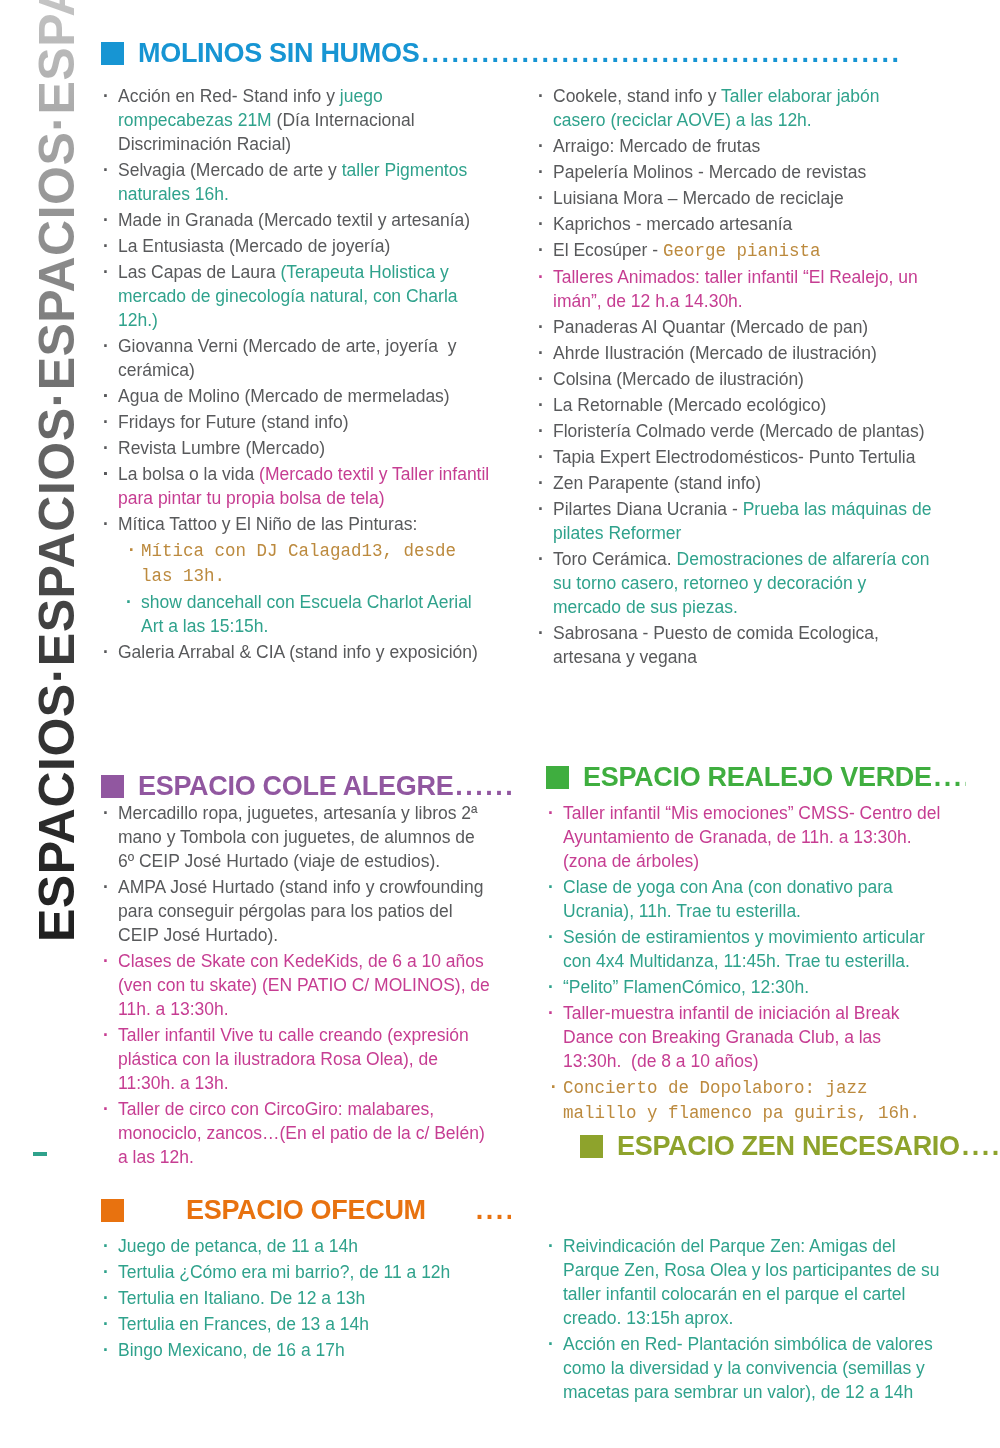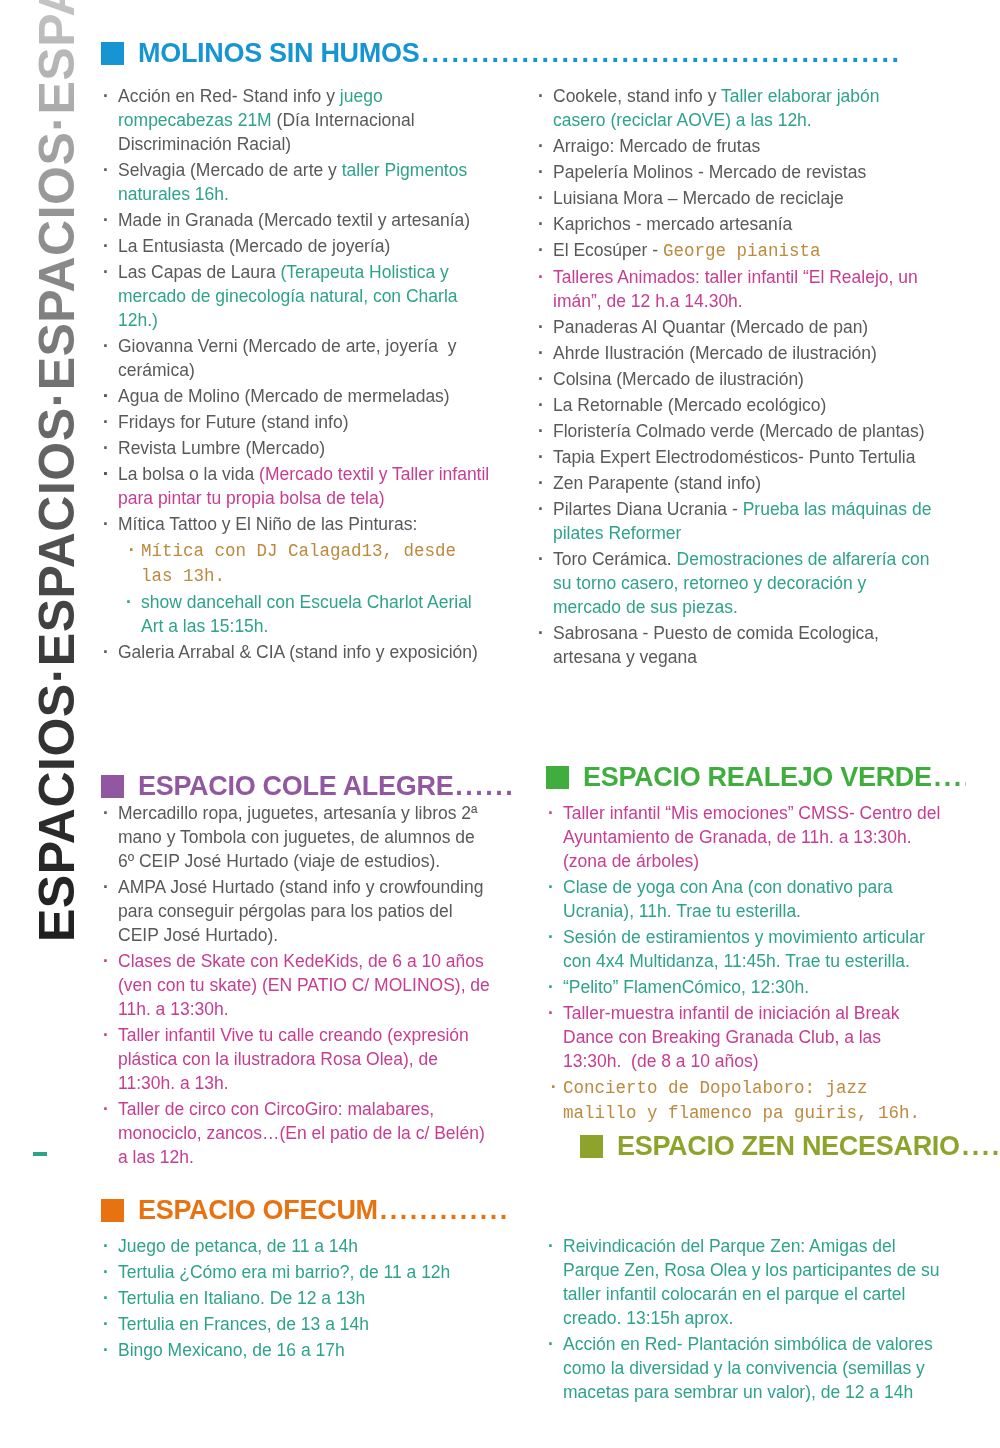--- a/index.html
+++ b/index.html
@@ -27,21 +27,21 @@
     white-space:nowrap;overflow:hidden;
   }
   .sec-header .sq{width:23px;height:23px;margin-right:14px;flex:none;}
   .sec-header .dots{letter-spacing:2.5px;margin-left:2px;}
   #h-molinos{left:101px;top:38px;width:860px;color:var(--blue);}
   #h-molinos .sq{background:var(--blue);}
   #h-cole{left:101px;top:762px;width:410px;color:var(--purple);margin-top:9px;}
   #h-cole .sq{background:var(--purple);}
   #h-realejo{left:546px;top:762px;width:420px;color:var(--green);}
   #h-realejo .sq{background:var(--green);}
-  #h-ofecum{left:101px;top:1195px;width:410px;color:var(--orange);}
+  #h-ofecum{left:101px;top:1195px;width:410px;color:var(--orange);gap:48px;}
   #h-ofecum .sq{background:var(--orange);}
   #h-zen{left:546px;top:1131px;width:420px;color:var(--olive);margin-left:34px;}
   #h-zen .sq{background:var(--olive);}
   
   .list{position:absolute;font-size:17.5px;line-height:24px;}
   #l-mol-left{left:101px;top:84px;width:392px;}
   #l-mol-right{left:536px;top:84px;width:400px;}
   #l-cole{left:101px;top:801px;width:392px;}
   #l-realejo{left:546px;top:801px;width:396px;}
   #l-ofecum{left:101px;top:1234px;width:400px;}

